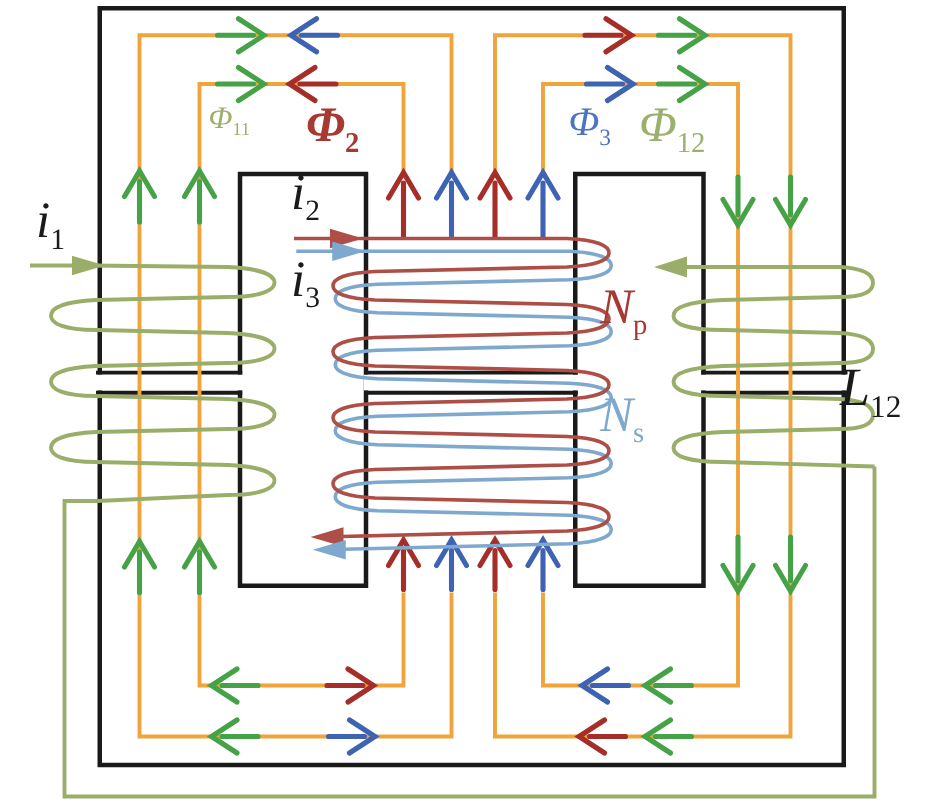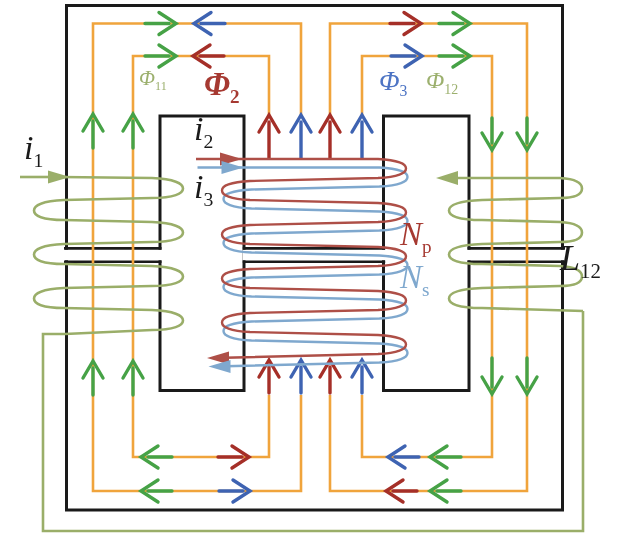--- a/index.html
+++ b/index.html
@@ -139,16 +139,16 @@
     </g>
   </svg>
 
   <div class="lbl" style="left:24px;top:131px;font-size:34px;color:var(--text);"><span>i</span><sub>1</sub></div>
   <div class="lbl" style="left:194px;top:112px;font-size:34px;color:var(--text);"><span>i</span><sub>2</sub></div>
   <div class="lbl" style="left:194px;top:170px;font-size:34px;color:var(--text);"><span>i</span><sub>3</sub></div>
   <div class="lbl" style="left:560px;top:240px;font-size:36px;color:var(--text);"><span>L</span><sub>12</sub></div>
   <div class="lbl" style="left:139px;top:68px;font-size:21px;color:var(--label-olive);"><span>Φ</span><sub>11</sub></div>
   <div class="lbl" style="left:204px;top:68px;font-size:33px;color:var(--label-red);font-weight:bold;"><span>Φ</span><sub>2</sub></div>
   <div class="lbl" style="left:379px;top:68px;font-size:27px;color:var(--label-blue);"><span>Φ</span><sub>3</sub></div>
-  <div class="lbl" style="left:426px;top:68px;font-size:24px;color:var(--label-olive);"><span>Φ</span><sub>12</sub></div>
-  <div class="lbl" style="left:400px;top:189px;font-size:33px;color:var(--label-red);margin-top:29px;"><span>N</span><sub>p</sub></div>
+  <div class="lbl" style="left:426px;top:68px;font-size:33px;color:var(--label-olive);"><span>Φ</span><sub>12</sub></div>
+  <div class="lbl" style="left:400px;top:189px;font-size:33px;color:var(--label-red);"><span>N</span><sub>p</sub></div>
   <div class="lbl" style="left:400px;top:261px;font-size:33px;color:var(--winding-blue);"><span>N</span><sub>s</sub></div>
 </div>
 
 </body></html>

